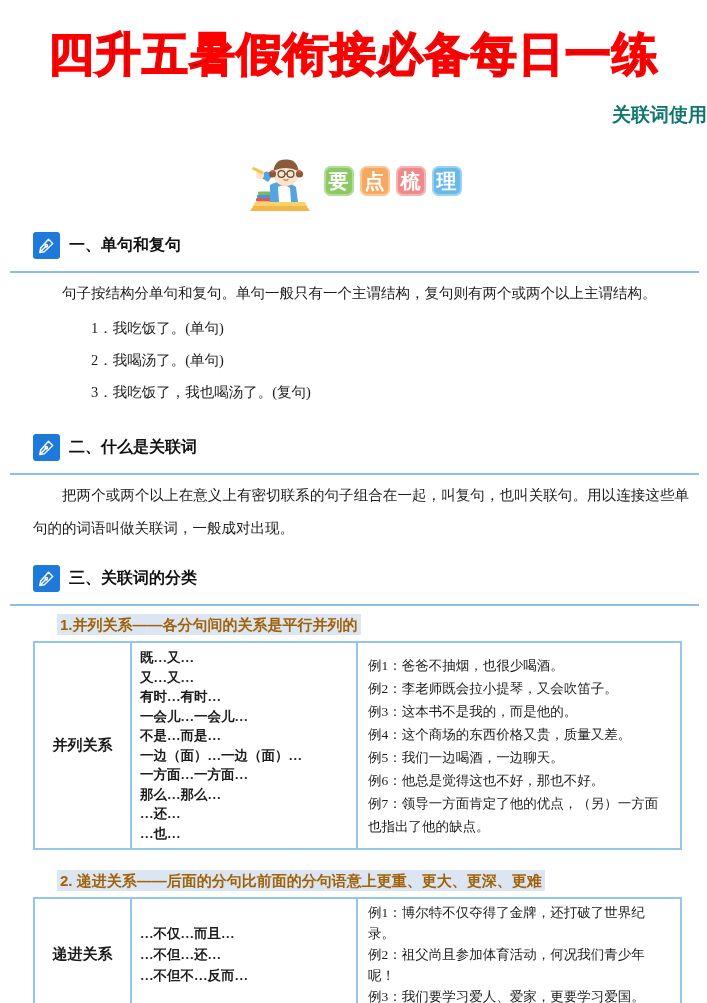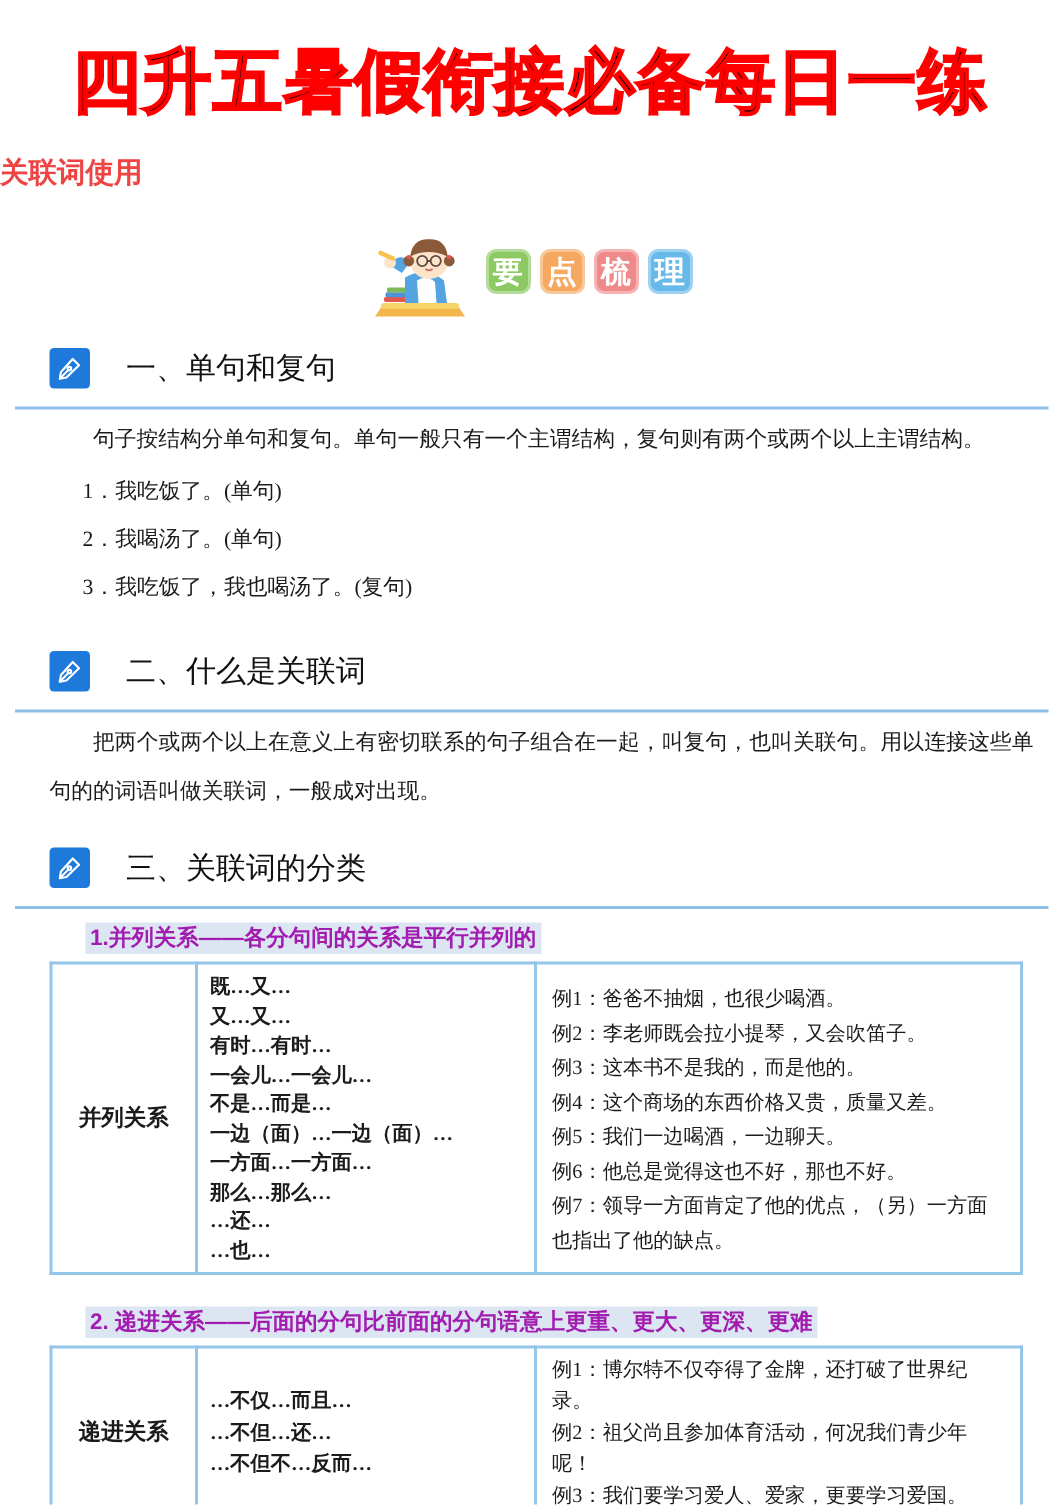--- a/index.html
+++ b/index.html
@@ -15,42 +15,42 @@
     text-align:center;
     font-family:"Liberation Sans", sans-serif;
     font-size:46px; line-height:60px;
     font-weight:900;
     color:#000000;
     -webkit-text-stroke:1.6px #fe0000;
     letter-spacing:1px;
   }
   .doc-subtitle {
     margin-top:18px;
-    text-align:left;
+    text-align:right;
     font-family:Liberation Mono, monospace;
-    font-size:19px; font-weight:bold; color:#ef4444;
+    font-size:19px; font-weight:bold; color:#0f766e;
   }
   .mascot-row {
     margin-top:20px;
     display:flex; justify-content:center; align-items:center; gap:6px;
     height:66px;
   }
   .mascot { width:68px; height:64px; margin-right:4px; }
   .badge {
     width:30px; height:30px; border-radius:7px;
     display:flex; align-items:center; justify-content:center;
     color:#fff; font-family:"Liberation Sans", sans-serif;
     font-size:20px; font-weight:bold;
     box-shadow: inset 0 0 0 2px rgba(255,255,255,.35);
   }
   .section-header {
     margin:0 0 0 33px;
-    display:flex; align-items:center; gap:24px;
-    font-family:"Liberation Sans", sans-serif;
-    font-size:20px; font-weight:normal; color:#111;
+    display:flex; align-items:center; gap:9px;
+    font-family:"Liberation Sans", sans-serif;
+    font-size:16px; font-weight:bold; color:#111;
   }
   .sh-1 { margin-top:18px; }
   .sh-2 { margin-top:26px; }
   .sh-3 { margin-top:20px; }
   .pen-badge {
     width:27px; height:27px; border-radius:3px;
     background:#1d7ada;
     display:flex; align-items:center; justify-content:center;
     flex:0 0 27px;
   }
@@ -58,25 +58,25 @@
   .rule {
     border:none; border-top:2px solid #8ebfe8;
     margin:12px 8px 0 10px;
   }
   .para {
     margin:4px 18px 0 33px;
     font-size:14.5px; line-height:33px;
     text-indent:2em; text-align:justify;
   }
   .numlist { margin:0 18px 0 55px; }
-  .numlist .li { font-size:14.5px; line-height:32px; }
+  .numlist .li { font-size:14.5px; line-height:32px;margin-left:36px; }
   .table-caption {
     margin:10px 0 6px 57px;
     font-family:"Liberation Sans", sans-serif;
-    font-size:15px; font-weight:bold; color:#a21caf;
+    font-size:15px; font-weight:bold; color:#a16207;
   }
   .table-caption span { background:#dce6f3; padding:2px 3px; }
   .tc-2 { margin-top:22px; }
   table.relation {
     margin-left:33px; width:649px;
     border-collapse:collapse;
     table-layout:fixed;
   }
   table.relation td { border:2px solid #93c6e8; vertical-align:middle; }
   td.cat {

